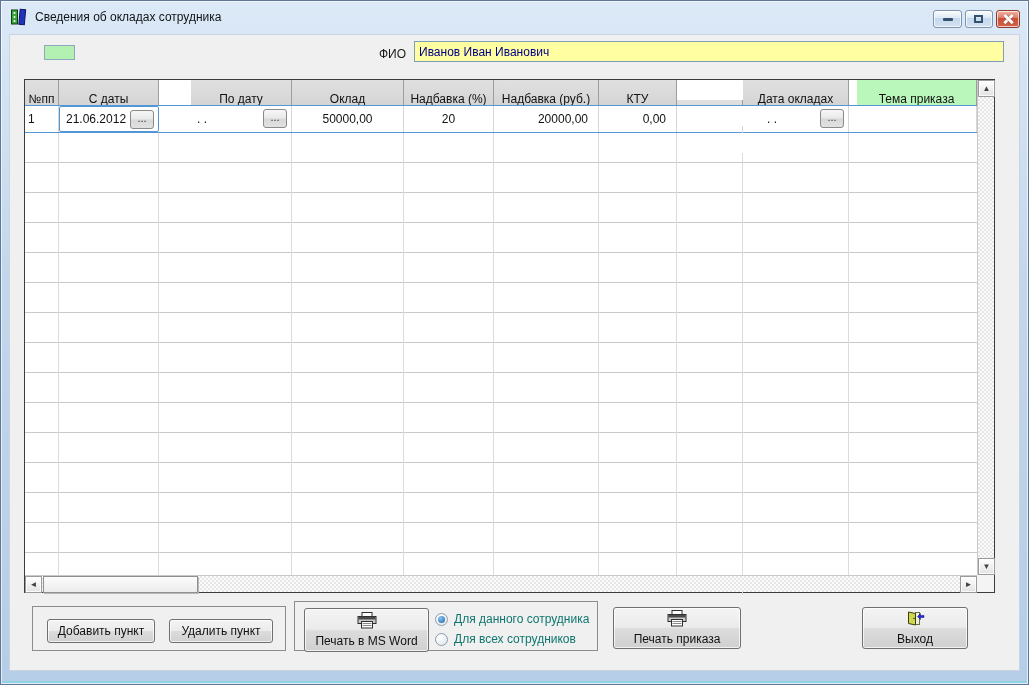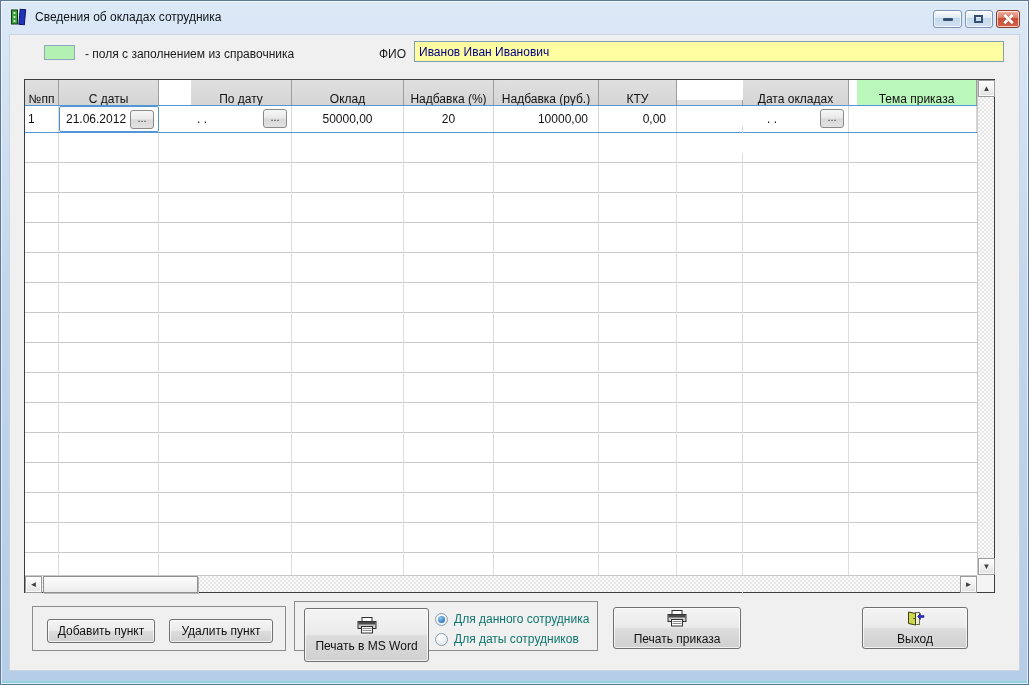--- a/index.html
+++ b/index.html
@@ -87,21 +87,21 @@
   .panel { position:absolute; border:1px solid #8c8c8c; background:#f0f0f0; }
   .panel1 { left:31px; top:605px; width:254px; height:45px; }
   .panel2 { left:293px; top:600px; width:304px; height:50px; }
   .btn { border:1px solid #707070; border-radius:3px; color:#111;
          background:linear-gradient(#f4f4f4,#ebebeb 48%,#dcdcdc 52%,#d0d0d0);
          font:12px "Liberation Sans","DejaVu Sans",sans-serif; cursor:default;
          box-shadow:inset 0 0 0 1px rgba(255,255,255,.7); }
   .btn-small { position:absolute; top:12px; height:24px; }
   .btn-add { left:14px; width:108px; } .btn-del { left:136px; width:104px; }
   .btn-big { position:absolute; display:flex; flex-direction:column; align-items:center; justify-content:center; gap:2px; }
-  .btn-word { left:9px; top:6px; width:125px; height:54px; }
+  .btn-word { left:9px; top:6px; width:125px; height:44px; }
   .btn-order { left:612px; top:606px; width:128px; height:42px; }
   .btn-exit { left:861px; top:606px; width:106px; height:42px; }
   .radios { position:absolute; left:140px; top:7px; }
   .radio-row { display:flex; align-items:center; gap:6px; height:20px; font-size:12px; color:#0f766e; white-space:nowrap; }
   .radio { position:relative; width:13px; height:13px; border-radius:50%; border:1px solid #8e9cab;
            background:radial-gradient(circle at 35% 30%,#ffffff,#dde4ea); }
   .radio.checked::after { content:""; position:absolute; inset:2px; border-radius:50%;
            background:radial-gradient(circle at 35% 30%,#86c5f2,#1e62a8); }
 </style>
 </head>
@@ -127,21 +127,20 @@
         <span class="glyph-max"></span>
       </span>
     <span class="winbtn close">
         <span class="glyph-x"></span>
       </span>
   </div>
 
   <div class="client"></div>
 
   <span class="swatch"></span>
-  <span class="legend-text">- поля с заполнением из справочника</span>
   <span class="fio-label">ФИО</span>
   <input class="fio-input" value="Иванов Иван Иванович" style="">
 
   <div class="table">
 
     <div class="thead">
       <div class="th c0">№пп</div>
       <div class="th c1">С даты</div>
       <div class="th c2">По дату</div>
       <div class="th c3">Оклад</div>
@@ -158,21 +157,21 @@
       <div class="td c1 focus datecell">
         <span>21.06.2012</span>
         <span class="dots-btn">...</span>
       </div>
       <div class="td c2 datecell">
         <span>.  .</span>
         <span class="dots-btn">...</span>
       </div>
       <div class="td c3 center">50000,00</div>
       <div class="td c4 center">20</div>
-      <div class="td c5 right">10000,00</div>
+      <div class="td c5 right">20000,00</div>
       <div class="td c6 right">0,00</div>
       <div class="td c7"></div>
       <div class="td c8 orderdate">
         <span>.  .</span>
         <span class="dots-btn">...</span>
       </div>
       <div class="td c9"></div>
     </div>
 
     <div class="empty-grid">
@@ -229,21 +228,21 @@
       </span>
       <span>Печать в MS Word</span>
     </button>
     <div class="radios">
       <label class="radio-row">
         <span class="radio checked"></span>
         <span>Для данного сотрудника</span>
       </label>
       <label class="radio-row">
         <span class="radio"></span>
-        <span>Для даты сотрудников</span>
+        <span>Для всех сотрудников</span>
       </label>
     </div>
   </div>
 
   <button class="btn btn-big btn-exit">
     <span>
       <svg width="20" height="17" viewBox="0 0 20 17">
         <rect x="10.5" y="2.5" width="4" height="12" fill="#efefdc" stroke="#6e6e46"></rect>
         <path d="M3.5 2 L10.5 3.5 L10.5 15 L3.5 13.5 Z" fill="#cdd84c" stroke="#3c3c10"></path>
         <circle cx="9" cy="8.5" r="0.8" fill="#3c3c10"></circle>

